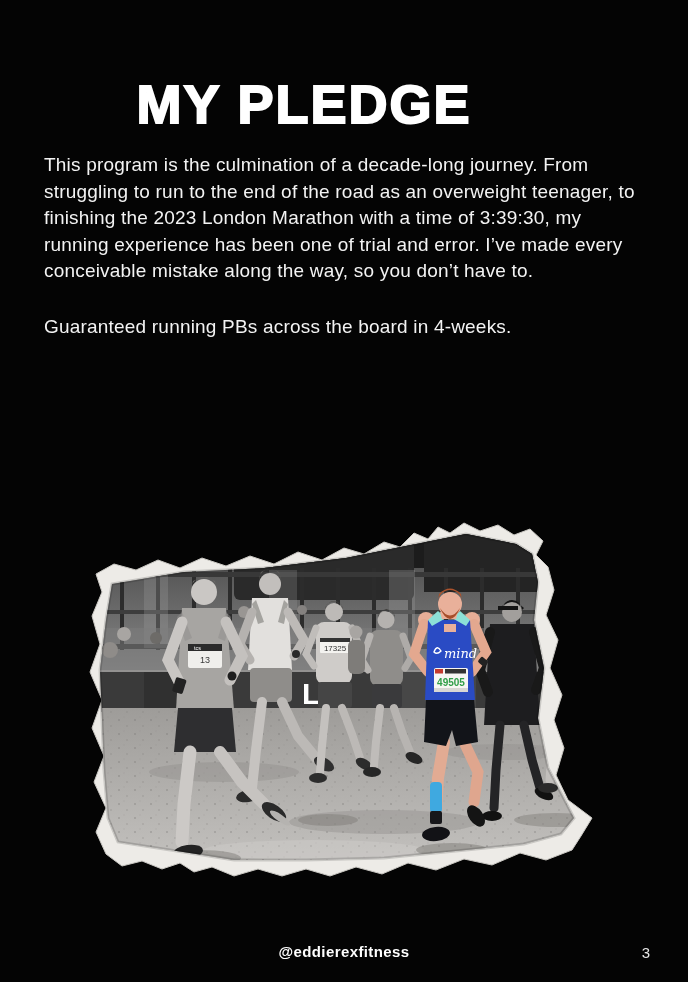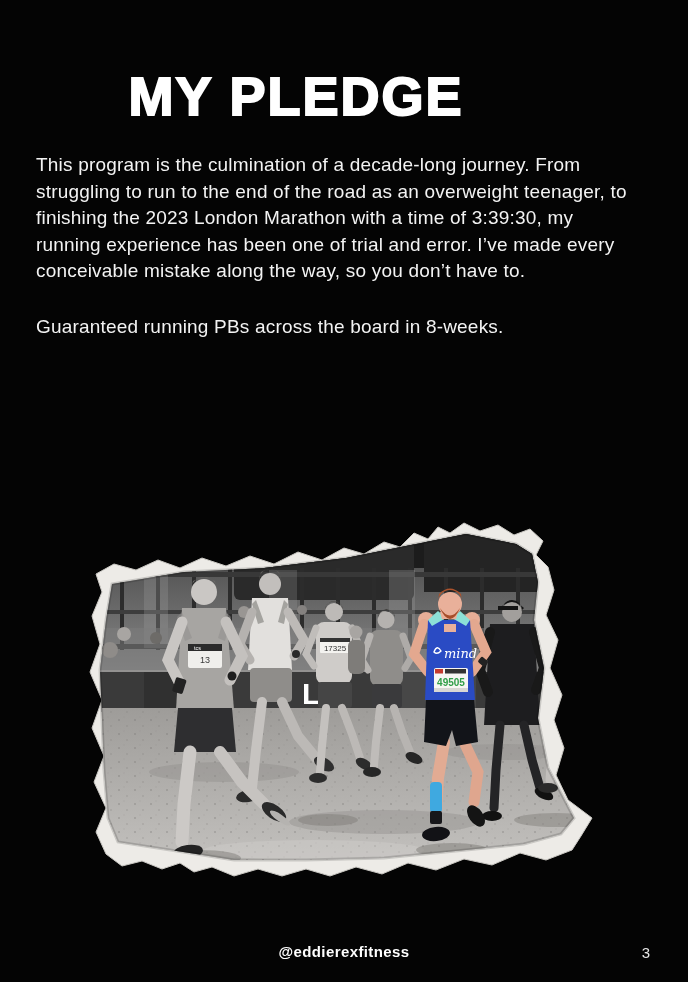--- a/index.html
+++ b/index.html
@@ -7,27 +7,27 @@
     width:688px;height:982px;position:relative;overflow:hidden;
     background:#040404;
     font-family:"Liberation Sans", sans-serif;
   }
   .page-title{
     position:absolute;top:60px;left:0;width:576px;
     text-align:center;color:#ffffff;
     font-size:54px;line-height:1.05;font-weight:bold;
     letter-spacing:2px;
     -webkit-text-stroke:2px #ffffff;
-    margin:8px;
+    margin:16px;
   }
   .body-copy{
     position:absolute;top:152px;left:36px;width:606px;
     color:#f3f3f3;font-size:19px;line-height:26.5px;letter-spacing:0.2px;
   }
-  .body-copy p{margin:0 0 29px 0;}
+  .body-copy p{margin:0 0 29px 8px;}
   .photo-wrap{
     position:absolute;left:84px;top:520px;width:520px;height:368px;
   }
   .photo-wrap svg{display:block;width:520px;height:368px;}
   .footer{
     position:absolute;left:0;top:943px;width:688px;height:24px;
   }
   .footer-handle{
     position:absolute;left:0;width:688px;text-align:center;
     color:#ffffff;font-weight:bold;font-size:15px;letter-spacing:0.4px;
@@ -37,21 +37,21 @@
     color:#e6e6e6;font-size:15px;font-weight:normal;
   }
 </style>
 </head>
 <body>
 
 <h1 class="page-title">MY PLEDGE</h1>
 
 <div class="body-copy">
   <p>This program is the culmination of a decade-long journey. From struggling to run to the end of the road as an overweight teenager, to finishing the 2023 London Marathon with a time of 3:39:30, my running experience has been one of trial and error. I’ve made every conceivable mistake along the way, so you don’t have to.</p>
-  <p>Guaranteed running PBs across the board in 8-weeks.</p>
+  <p>Guaranteed running PBs across the board in 4-weeks.</p>
 </div>
 
 <div class="photo-wrap">
   <svg viewBox="0 0 520 368" xmlns="http://www.w3.org/2000/svg">
     <defs>
       <linearGradient id="gradTop" x1="0" y1="0" x2="0" y2="1">
         <stop offset="0" stop-color="#3f3f3f"></stop>
           <stop offset="1" stop-color="#868686"></stop>
       </linearGradient>
       <linearGradient id="gradRoad" x1="0" y1="0" x2="0" y2="1">

